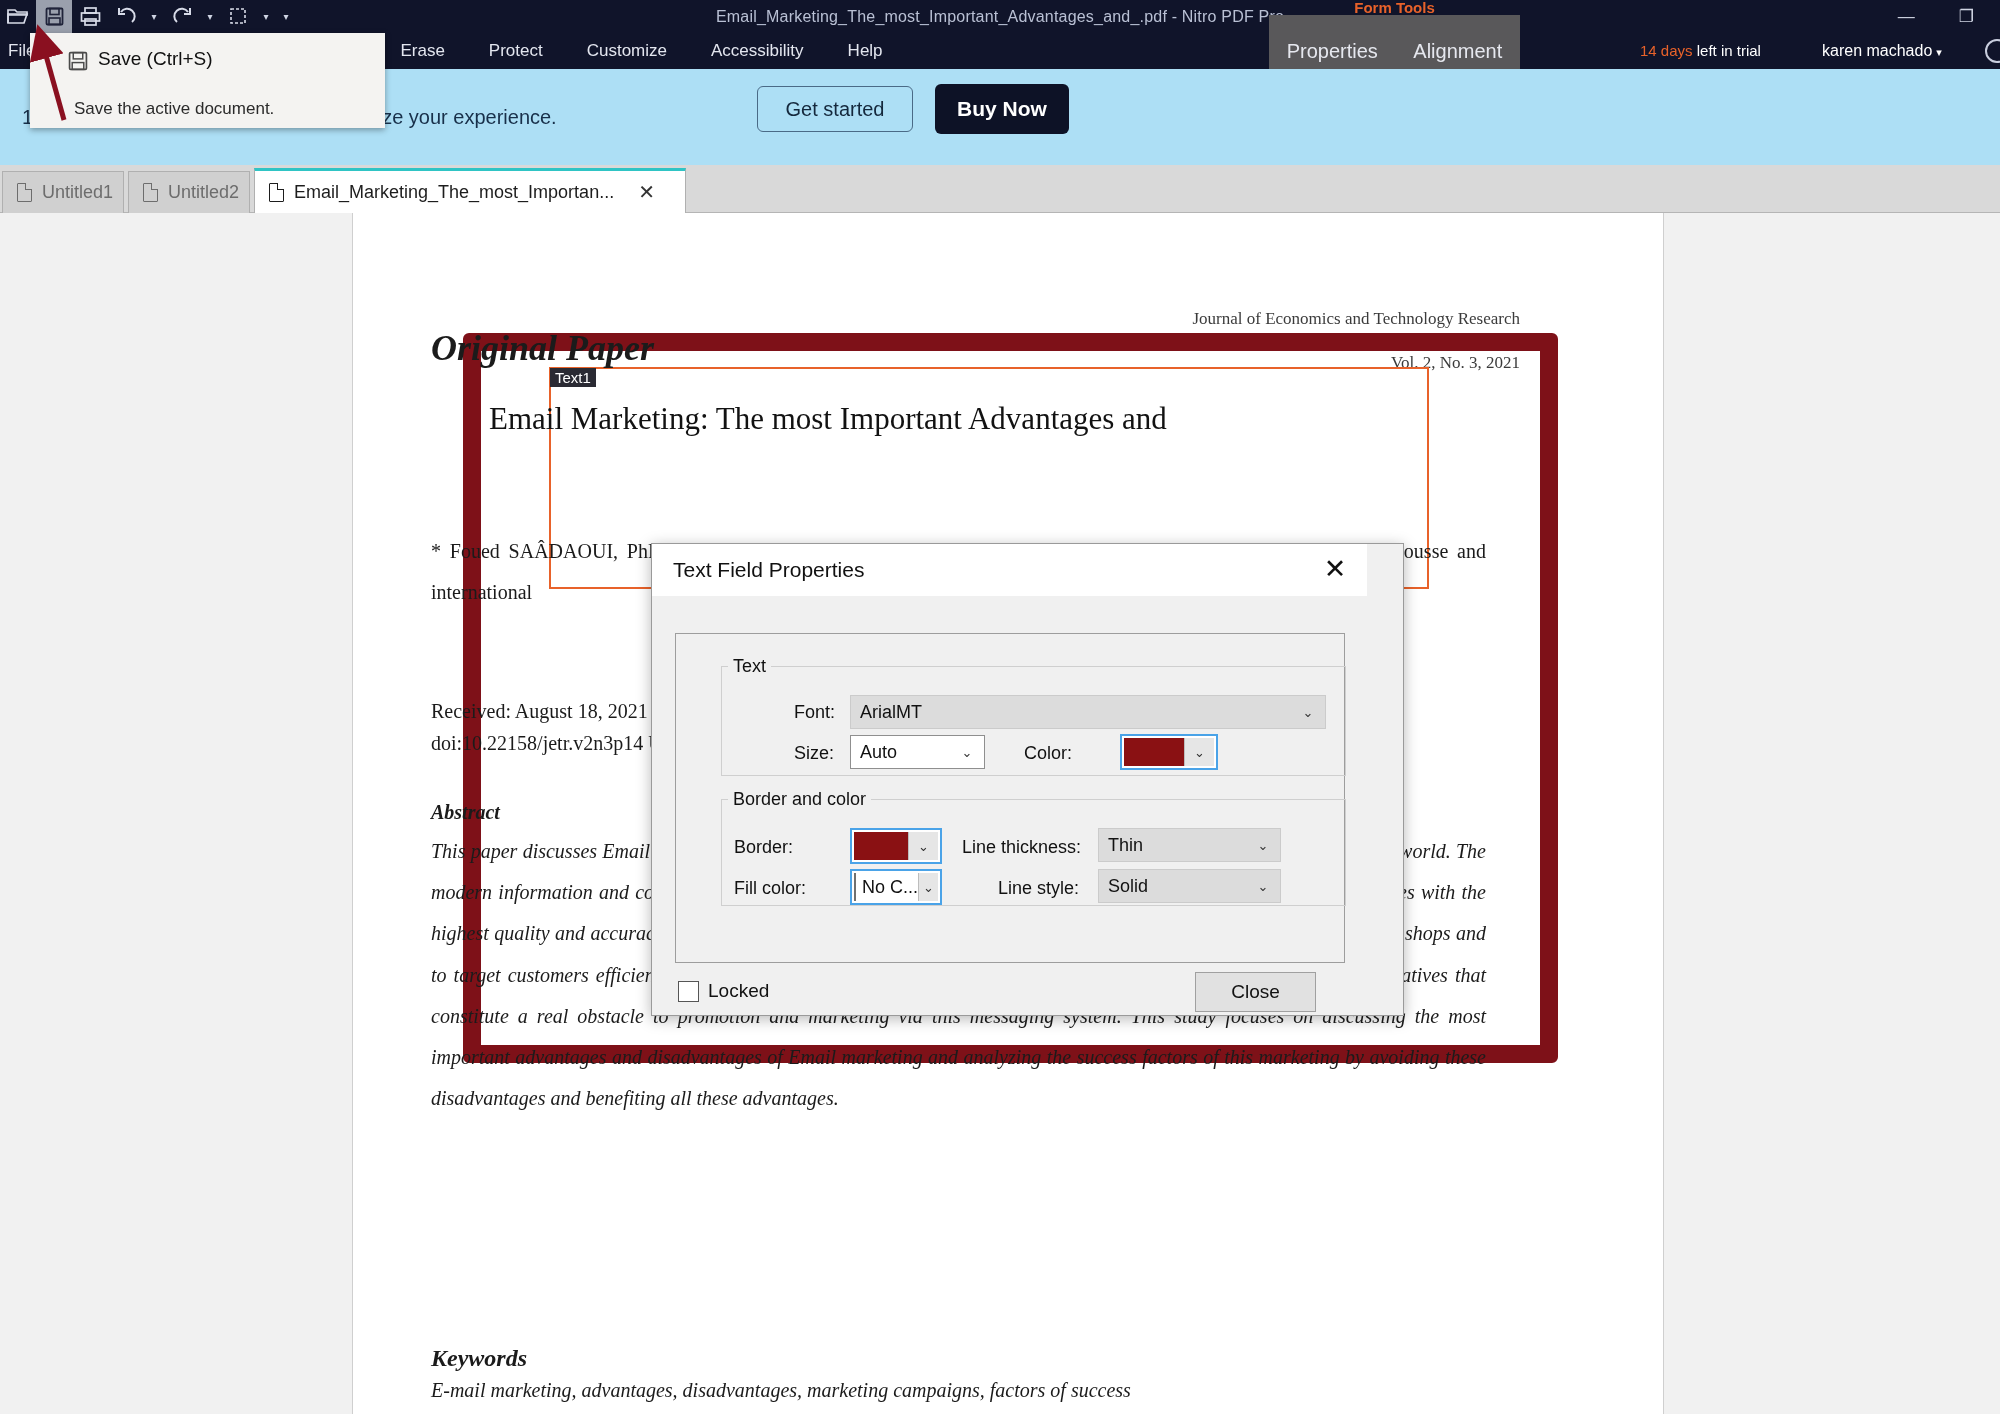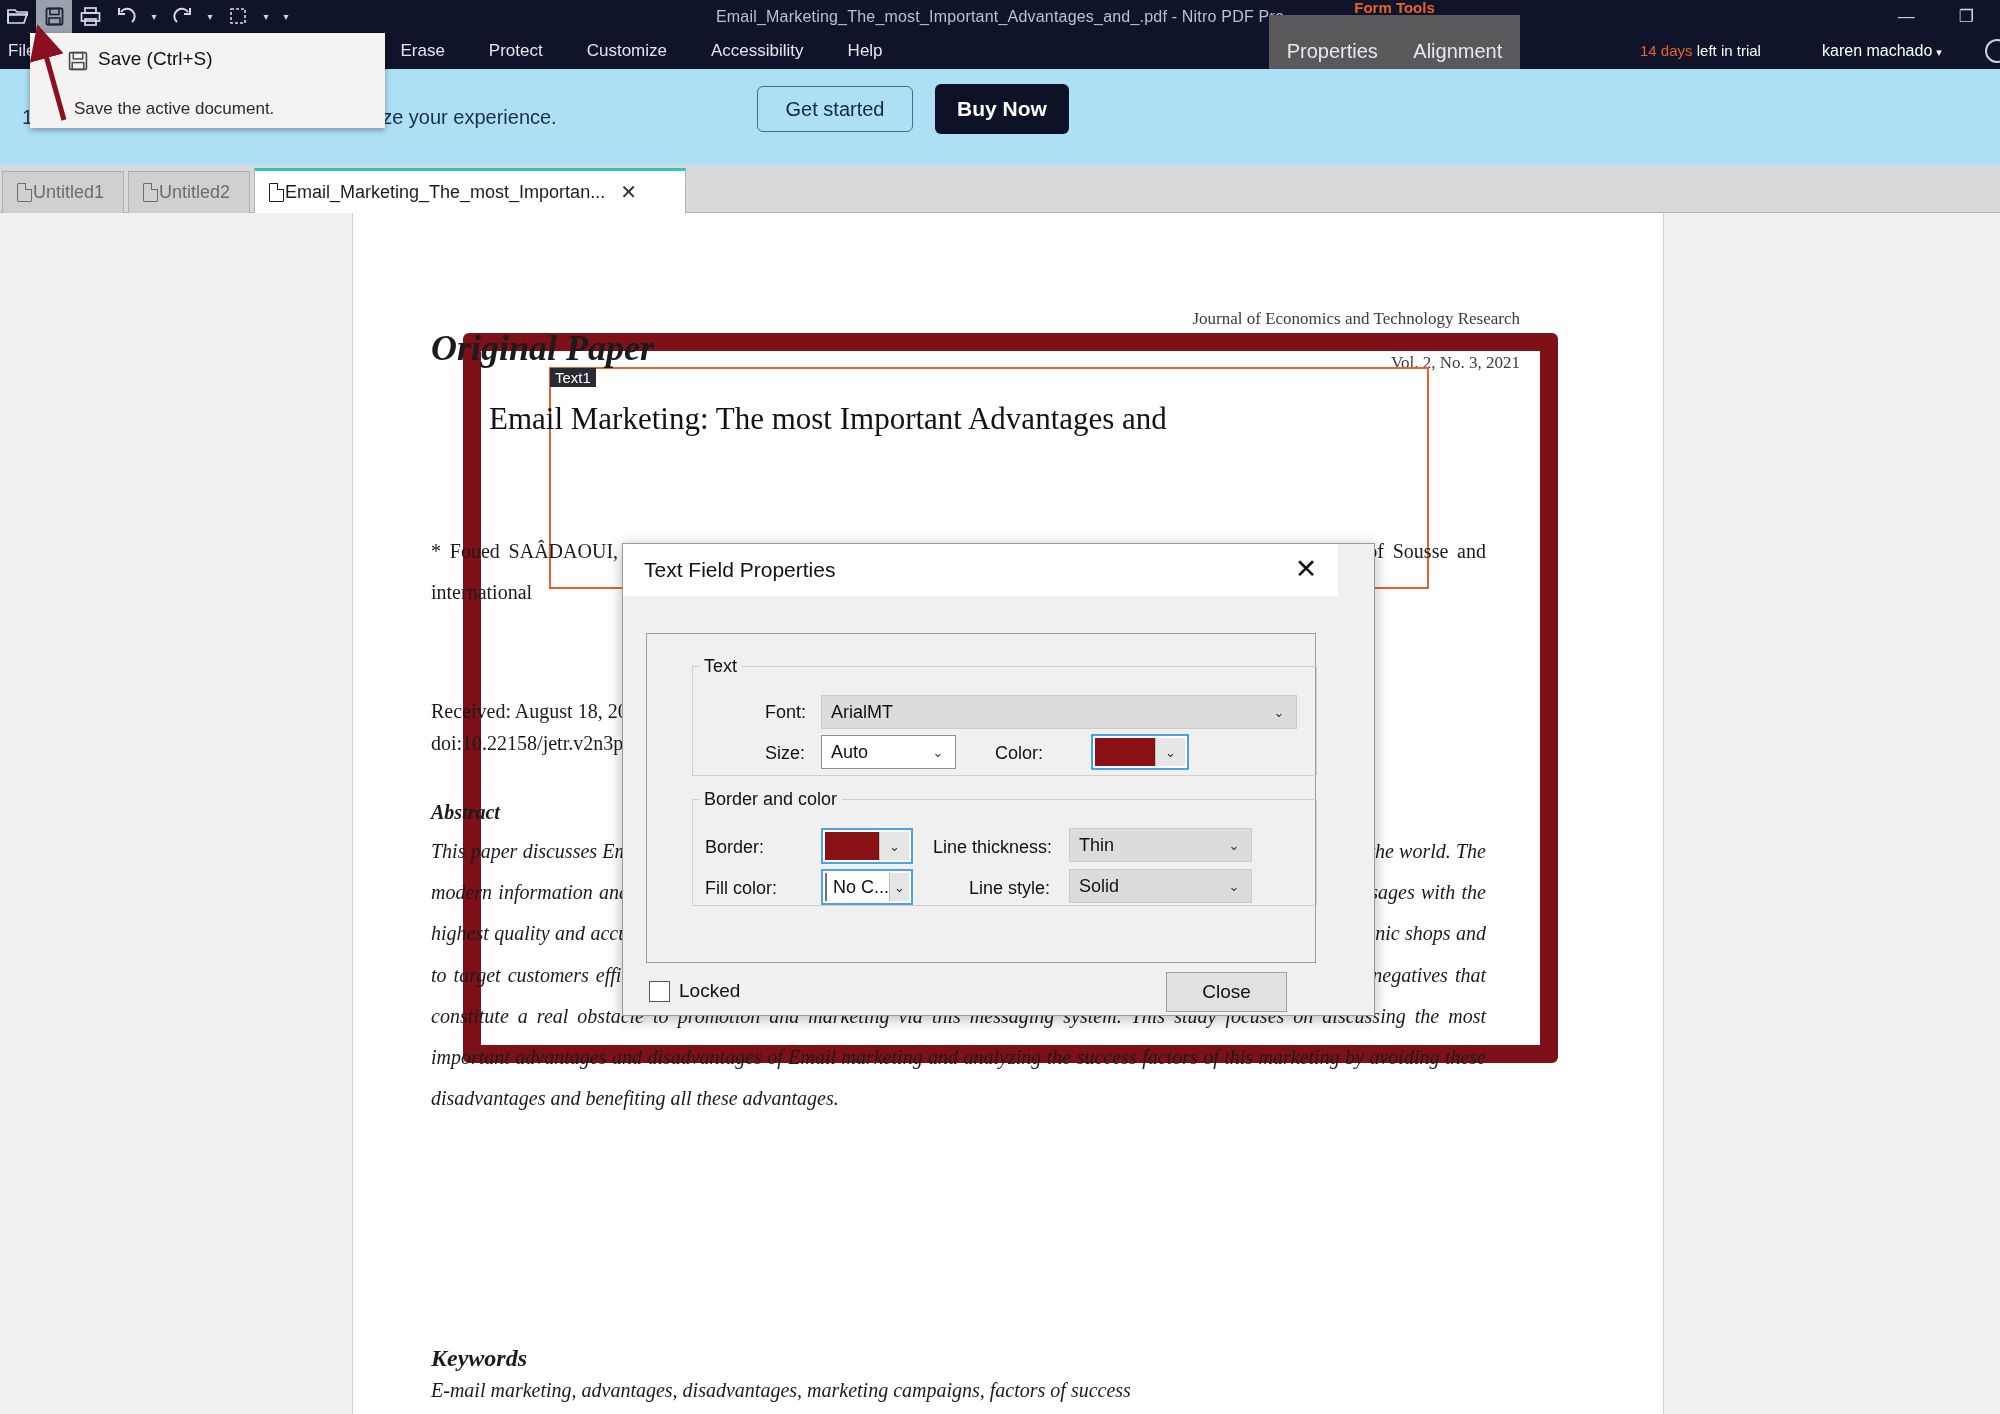--- a/index.html
+++ b/index.html
@@ -105,21 +105,21 @@
   .arrow-svg{ position:absolute; left:20px; top:10px; z-index:70; pointer-events:none; }
 
   
   .tabstrip{
     position:absolute; left:0; top:165px; width:2000px; height:48px;
     background:#d9d9d9; border-bottom:1px solid #b5b5b5;
   }
   .tab{
     position:absolute; top:6px; height:42px; background:#d0d0d0;
     border:1px solid #b0b0b0; border-bottom:none;
-    display:flex; align-items:center; gap:1px; padding:0 14px;
+    display:flex; align-items:center; gap:10px; padding:0 14px;
     font-size:18px; color:#6d6d6d;
   }
   .tab.active{
     background:#ffffff; color:#1d1d1d; border-top:3px solid #2fc4c4; top:3px; height:45px;
   }
   .tab .doc-ic{ width:15px; height:19px; border:1.6px solid currentColor; border-radius:1px; position:relative; flex:none;}
   .tab .doc-ic:after{ content:""; position:absolute; right:-1px; top:-1px; width:6px; height:6px; background:#d0d0d0; border-left:1.6px solid currentColor; border-bottom:1.6px solid currentColor;}
   .tab.active .doc-ic:after{ background:#ffffff; }
   .tab-close{ margin-left:14px; font-size:20px; color:#333; }
 
@@ -178,21 +178,21 @@
   }
   .kw-h{
     left:78px; top:1132px; font-size:24px; font-style:italic; font-weight:bold;
   }
   .kw-body{
     left:78px; top:1166px; width:1055px; font-size:20px; font-style:italic;
   }
 
   
   .dialog{
-    position:absolute; left:622px; top:543px; width:753px; height:473px;
+    position:absolute; left:651px; top:543px; width:753px; height:473px;
     background:#f0f0f0; border:1px solid #9a9a9a;
     box-shadow:0 3px 14px rgba(0,0,0,.28); z-index:80;
   }
   .dlg-title-bar{ position:absolute; left:0; top:0; width:715px; height:52px; background:#ffffff; }
   .dlg-title{ position:absolute; left:21px; top:14px; font-size:21px; color:#111; }
   .dlg-close{ position:absolute; right:14px; top:8px; width:36px; height:34px; font-size:27px; color:#111; line-height:34px; text-align:center; background:transparent; border:none; font-family:"Liberation Sans", sans-serif;}
 
   .tabs-row{ position:absolute; left:23px; top:58px; height:32px; display:flex; align-items:flex-end; }
   .dtab{
     height:28px; padding:0 9px; border:1px solid #9d9d9d; background:#f0f0f0;

